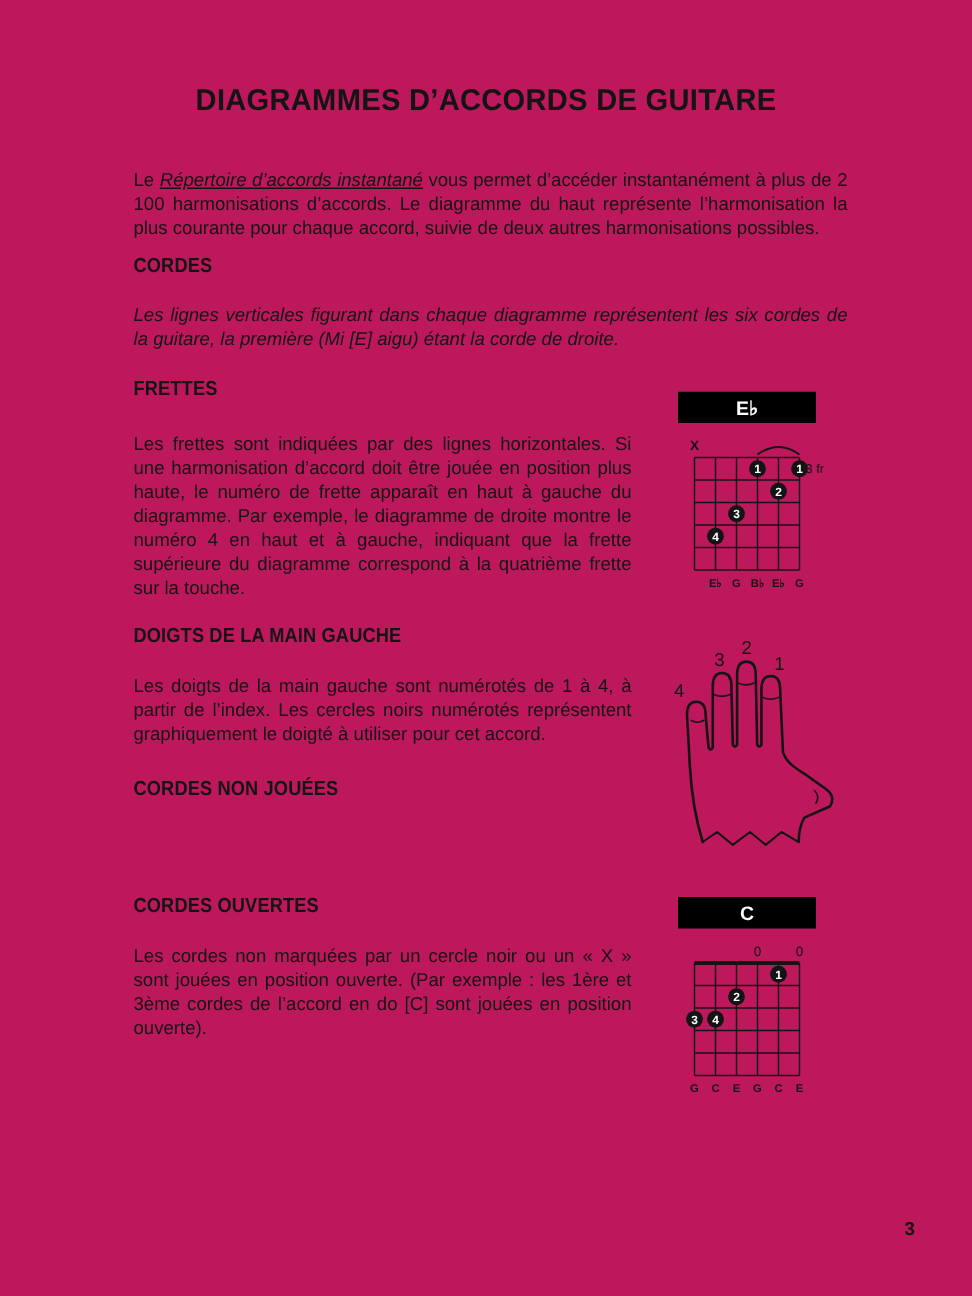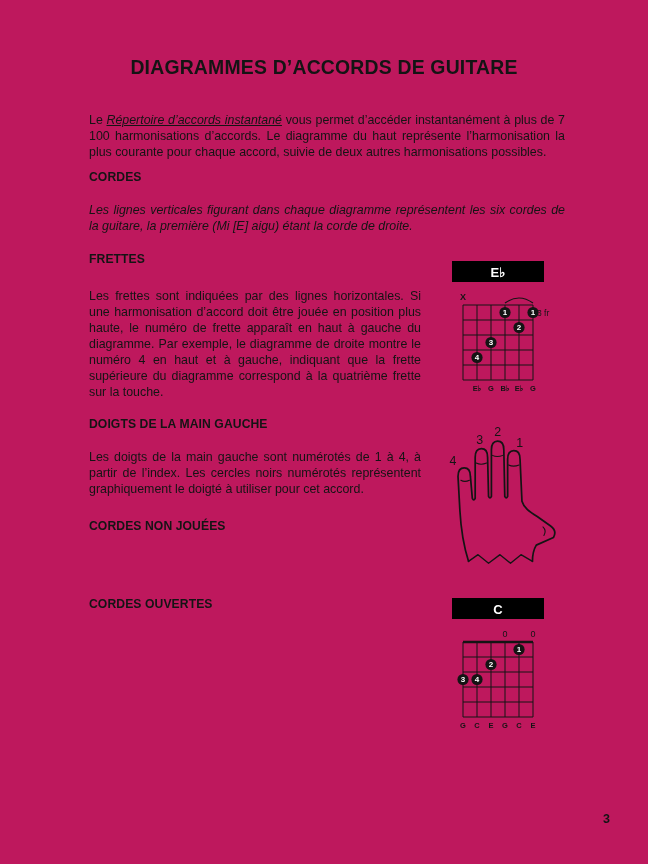--- a/index.html
+++ b/index.html
@@ -38,21 +38,21 @@
   #page-number    { position:absolute; top:812px; right:38px; font-size:12.5px; font-weight:bold; }
   svg { font-family:"Liberation Sans", sans-serif; display:block; }
 </style>
 </head>
 <body>
 
 <div class="page">
 
   <h1 class="page-title">DIAGRAMMES D’ACCORDS DE GUITARE</h1>
 
-  <p class="body-text" id="intro"><span>Le </span><span class="italic">Répertoire d’accords instantané</span><span> vous permet d’accéder instantanément à plus de 7 100 harmonisations d’accords. Le diagramme du haut représente l’harmonisation la plus courante pour chaque accord, suivie de deux autres harmonisations possibles.</span></p>
+  <p class="body-text" id="intro"><span>Le </span><span class="italic">Répertoire d’accords instantané</span><span> vous permet d’accéder instantanément à plus de 2 100 harmonisations d’accords. Le diagramme du haut représente l’harmonisation la plus courante pour chaque accord, suivie de deux autres harmonisations possibles.</span></p>
 
   <h2 class="sec-heading" id="h-cordes">CORDES</h2>
   <p class="body-text" id="b-cordes">Les lignes verticales figurant dans chaque diagramme représentent les six cordes de la guitare, la première (Mi [E] aigu) étant la corde de droite.</p>
 
   <h2 class="sec-heading" id="h-frettes">FRETTES</h2>
   <p class="body-text" id="b-frettes">Les frettes sont indiquées par des lignes horizontales. Si une harmonisation d’accord doit être jouée en position plus haute, le numéro de frette apparaît en haut à gauche du diagramme. Par exemple, le diagramme de droite montre le numéro 4 en haut et à gauche, indiquant que la frette supérieure du diagramme correspond à la quatrième frette sur la touche.</p>
 
   <svg id="chord-eb" width="112" height="142" viewBox="0 0 112 142">
       <rect x="0" y="0" width="92" height="21" fill="#000000"></rect>
       <text x="46" y="15.5" text-anchor="middle" fill="#ffffff" font-size="13" font-weight="bold">E♭</text>
@@ -107,20 +107,21 @@
         <text x="13" y="46">4</text>
         <text x="41" y="24">3</text>
         <text x="60" y="16">2</text>
         <text x="83" y="27">1</text>
       </g>
   </svg>
 
   <h2 class="sec-heading" id="h-nonjouees">CORDES NON JOUÉES</h2>
 
   <h2 class="sec-heading" id="h-ouvertes">CORDES OUVERTES</h2>
+  <p class="body-text" id="b-ouvertes">Les cordes non marquées par un cercle noir ou un « X » sont jouées en position ouverte. (Par exemple : les 1ère et 3ème cordes de l’accord en do [C] sont jouées en position ouverte).</p>
 
   <svg id="chord-c" width="112" height="142" viewBox="0 0 112 142">
       <rect x="0" y="0" width="92" height="21" fill="#000000"></rect>
       <text x="46" y="15.5" text-anchor="middle" fill="#ffffff" font-size="13" font-weight="bold">C</text>
       <line x1="11" y1="44" x2="11" y2="119" stroke="#141414" stroke-width="1"></line>
       <line x1="25" y1="44" x2="25" y2="119" stroke="#141414" stroke-width="1"></line>
       <line x1="39" y1="44" x2="39" y2="119" stroke="#141414" stroke-width="1"></line>
       <line x1="53" y1="44" x2="53" y2="119" stroke="#141414" stroke-width="1"></line>
       <line x1="67" y1="44" x2="67" y2="119" stroke="#141414" stroke-width="1"></line>
       <line x1="81" y1="44" x2="81" y2="119" stroke="#141414" stroke-width="1"></line>

